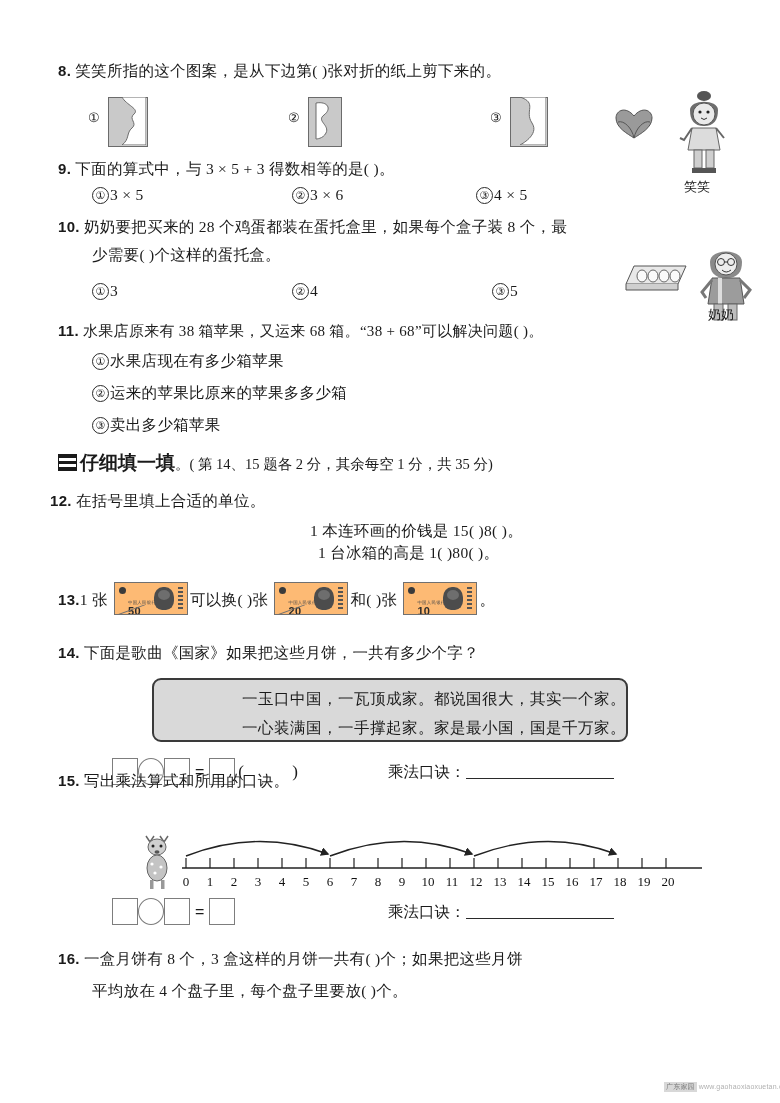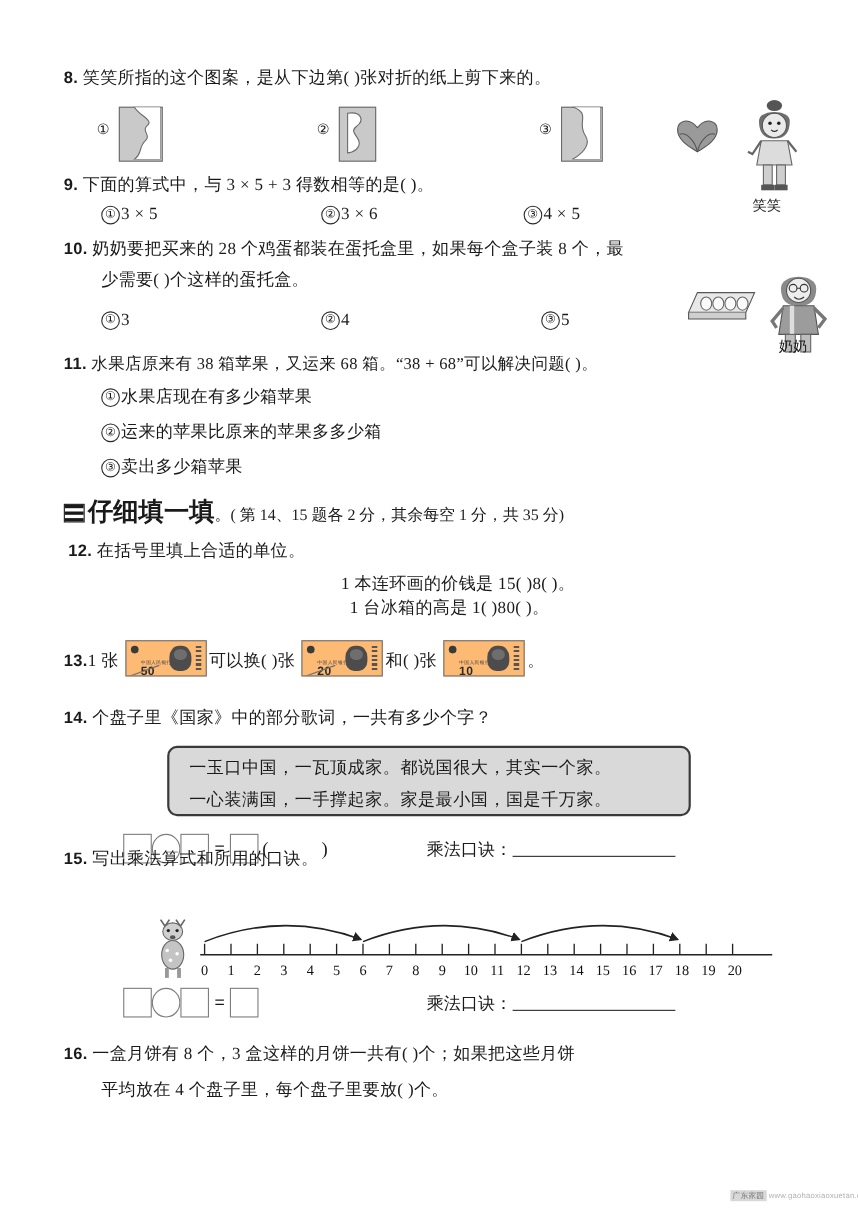--- a/index.html
+++ b/index.html
@@ -59,21 +59,21 @@
     width: 17px;
     height: 15px;
     background:
       linear-gradient(#1a1a1a,#1a1a1a) 0 0/100% 3px no-repeat,
       linear-gradient(#1a1a1a,#1a1a1a) 0 6px/100% 3px no-repeat,
       linear-gradient(#1a1a1a,#1a1a1a) 0 12px/100% 3px no-repeat;
     border: 1px solid #1a1a1a;
     vertical-align: -2px;
     margin-right: 3px;
   }
-  .sec-title { font-weight: bold; font-size: 23px; }
+  .sec-title { font-weight: bold; font-size: 19px; }
   .sec-score { font-size: 14.5px; }
 
   
   .foldfig { position: absolute; }
   .fold-box {
     position: absolute;
     background: #c9c9c9;
     border: 1px solid #6b6b6b;
   }
   .fold-label {
@@ -145,20 +145,21 @@
     border: 2px solid #3a3a3a;
     border-radius: 9px;
     background: #d9d9d9;
     box-sizing: border-box;
   }
   .lyric-line {
     font-size: 15.5px;
     line-height: 29px;
     white-space: nowrap;
     letter-spacing: 0.5px;
+    text-align: right;
   }
 
   
   .ansrow { position: absolute; display: flex; align-items: center; }
   .abox {
     width: 26px; height: 27px;
     border: 1px solid #7d7d7d;
     background: #fff;
     box-sizing: border-box;
   }
@@ -337,21 +338,21 @@
     <span class="opt-circ">②</span><span>运来的苹果比原来的苹果多多少箱</span>
   </div>
   <div class="q" style="left:92px; top:412px;">
     <span class="opt-circ">③</span><span>卖出多少箱苹果</span>
   </div>
 
   <div class="sec" style="left:58px; top:450px;">
     <span class="sec-icon"></span><span class="sec-title">仔细填一填</span><span class="sec-score">。( 第 14、15 题各 2 分，其余每空 1 分，共 35 分)</span>
   </div>
 
-  <div class="q" style="left:62px; top:488px;">
+  <div class="q" style="left:50px; top:488px;">
     <span class="num">12.</span>
     <span class="cn">在括号里填上合适的单位。</span>
   </div>
   <div class="q" style="left:310px; top:518px;">1 本连环画的价钱是 15(          )8(          )。</div>
   <div class="q" style="left:318px; top:540px;">1 台冰箱的高是 1(          )80(          )。</div>
 
   <div class="q" style="left:58px; top:582px; line-height:34px;">
     <span class="num">13.</span><span class="cn">1 张</span>
     <span class="note">
       <span class="emblem"></span>
@@ -373,21 +374,21 @@
       <span class="emblem"></span>
       <span class="hdr">中国人民银行</span>
       <span class="denom">10</span>
       <span class="face"></span>
       <span class="sidebars"></span>
     </span><span class="cn">。</span>
   </div>
 
   <div class="q" style="left:58px; top:640px;">
     <span class="num">14.</span>
-    <span class="cn">个盘子里《国家》中的部分歌词，一共有多少个字？</span>
+    <span class="cn">下面是歌曲《国家》如果把这些月饼，一共有多少个字？</span>
   </div>
 
   <div class="lyrics-box" style="left:152px; top:678px; width:476px; height:64px;">
     <div class="lyric-line" style="margin:4px 0 0 18px;">一玉口中国，一瓦顶成家。都说国很大，其实一个家。</div>
     <div class="lyric-line" style="margin:0 0 0 18px;">一心装满国，一手撑起家。家是最小国，国是千万家。</div>
   </div>
 
   <div class="ansrow" style="left:112px; top:758px;">
     <span class="abox"></span>
     <span class="acirc"></span>

